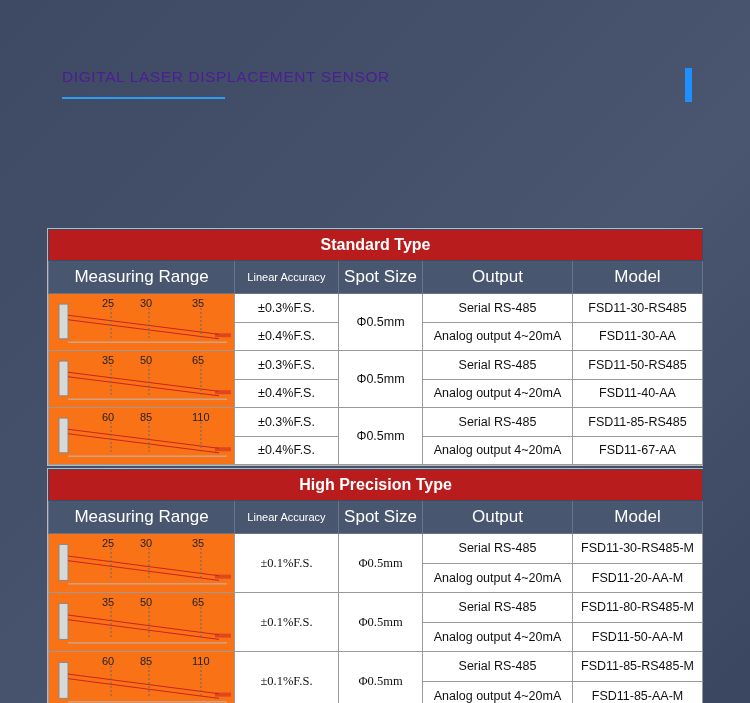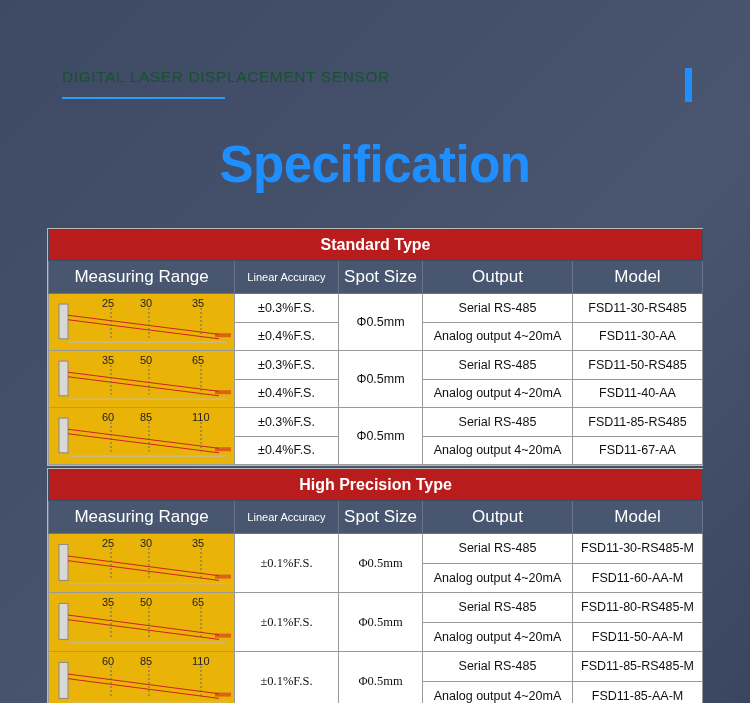--- a/index.html
+++ b/index.html
@@ -20,21 +20,21 @@
     height: 703px;
   }
   
   .header {
     position: absolute;
     top: 68px;
     left: 62px;
     width: 640px;
   }
   .eyebrow {
-    color: #14532d;
+    color: #4c1d95;
     font-size: 15.5px;
     letter-spacing: 0.6px;
     padding-bottom: 11px;
     display: inline-block;
   }
   .eyebrow-rule {
     width: 163px;
     height: 2px;
     background: #2f9bf5;
     margin-top: 0px;
@@ -99,21 +99,21 @@
     height: 32px;
     border: 1px solid #6a7487;
   }
   .col-head.small {
     font-size: 11px;
     line-height: 13px;
   }
   .range-cell {
     height: 54px;
     padding: 0;
-    background: #eab308;
+    background: #f97316;
     margin-top: 8px;
   }
   .data-cell {
     height: 27px;
     background: #ffffff;
   }
   .data-cell.tall {
     height: 54px;
   }
   .hp .data-cell { height: 28px; }
@@ -137,21 +137,20 @@
 </head>
 <body>
 
 <div class="page">
 
   <div class="header">
     <div class="eyebrow">DIGITAL LASER DISPLACEMENT SENSOR</div>
     <div class="eyebrow-rule"></div>
   </div>
   <div class="header-bar"></div>
-  <div class="spec-title">Specification</div>
 
   <div class="table-wrap" id="std-table">
     <table>
       <colgroup>
         <col style="width:186px">
         <col style="width:104px">
         <col style="width:84px">
         <col style="width:150px">
         <col style="width:130px">
       </colgroup>
@@ -296,21 +295,21 @@
                 <span class="lbl" style="left: 143px; top: 3px;">35</span>
               </div>
           </td>
           <td class="data-cell tall" rowspan="2">±0.1%F.S.</td>
           <td class="data-cell tall" rowspan="2">Φ0.5mm</td>
           <td class="data-cell">Serial RS-485</td>
           <td class="data-cell">FSD11-30-RS485-M</td>
         </tr>
         <tr>
           <td class="data-cell">Analog output 4~20mA</td>
-          <td class="data-cell">FSD11-60-AA-M</td>
+          <td class="data-cell">FSD11-20-AA-M</td>
         </tr>
 
         <tr>
           <td class="range-cell" rowspan="2">
             <div class="graph">
                 <svg width="186" height="58" viewBox="0 0 186 58">
                   <rect x="10" y="10.44" width="9" height="35.96" fill="#d8d8d8" stroke="#888" stroke-width="1"></rect>
                   <line x1="19" y1="22.04" x2="170" y2="41.76" stroke="#cc2222" stroke-width="1"></line>
                   <line x1="19" y1="26.68" x2="170" y2="46.400000000000006" stroke="#cc2222" stroke-width="1"></line>
                   <rect x="166" y="40.599999999999994" width="16" height="4" fill="#cc2222" opacity="0.55"></rect>

